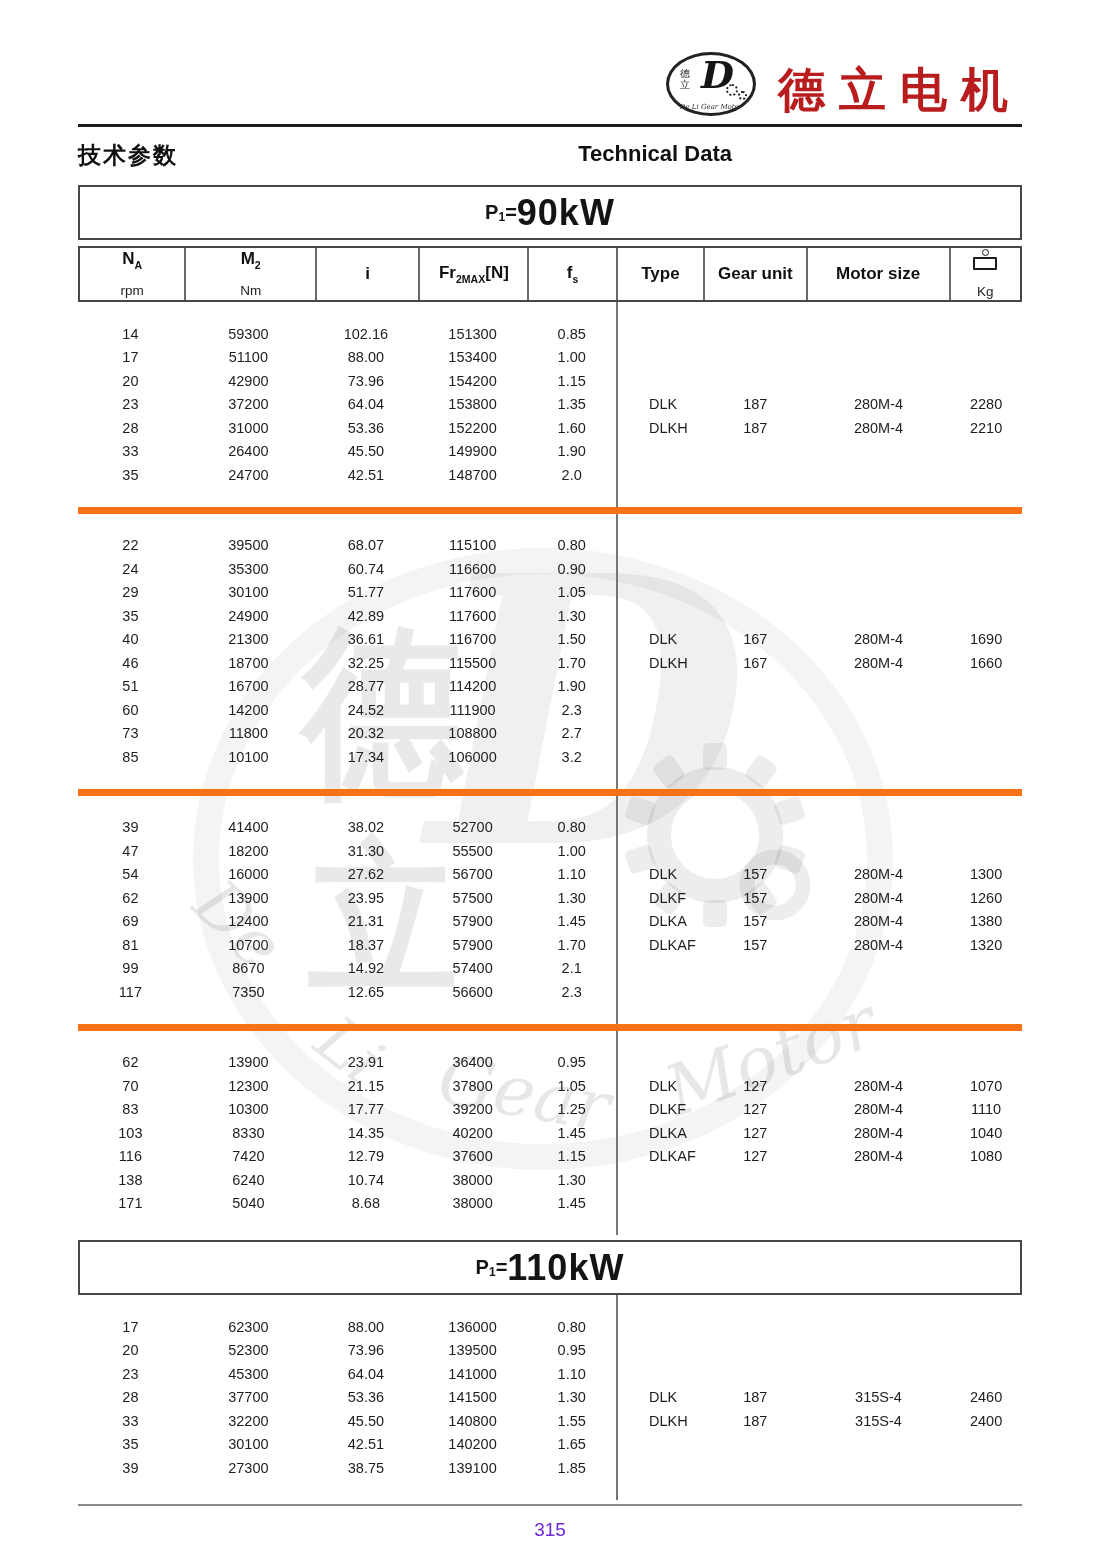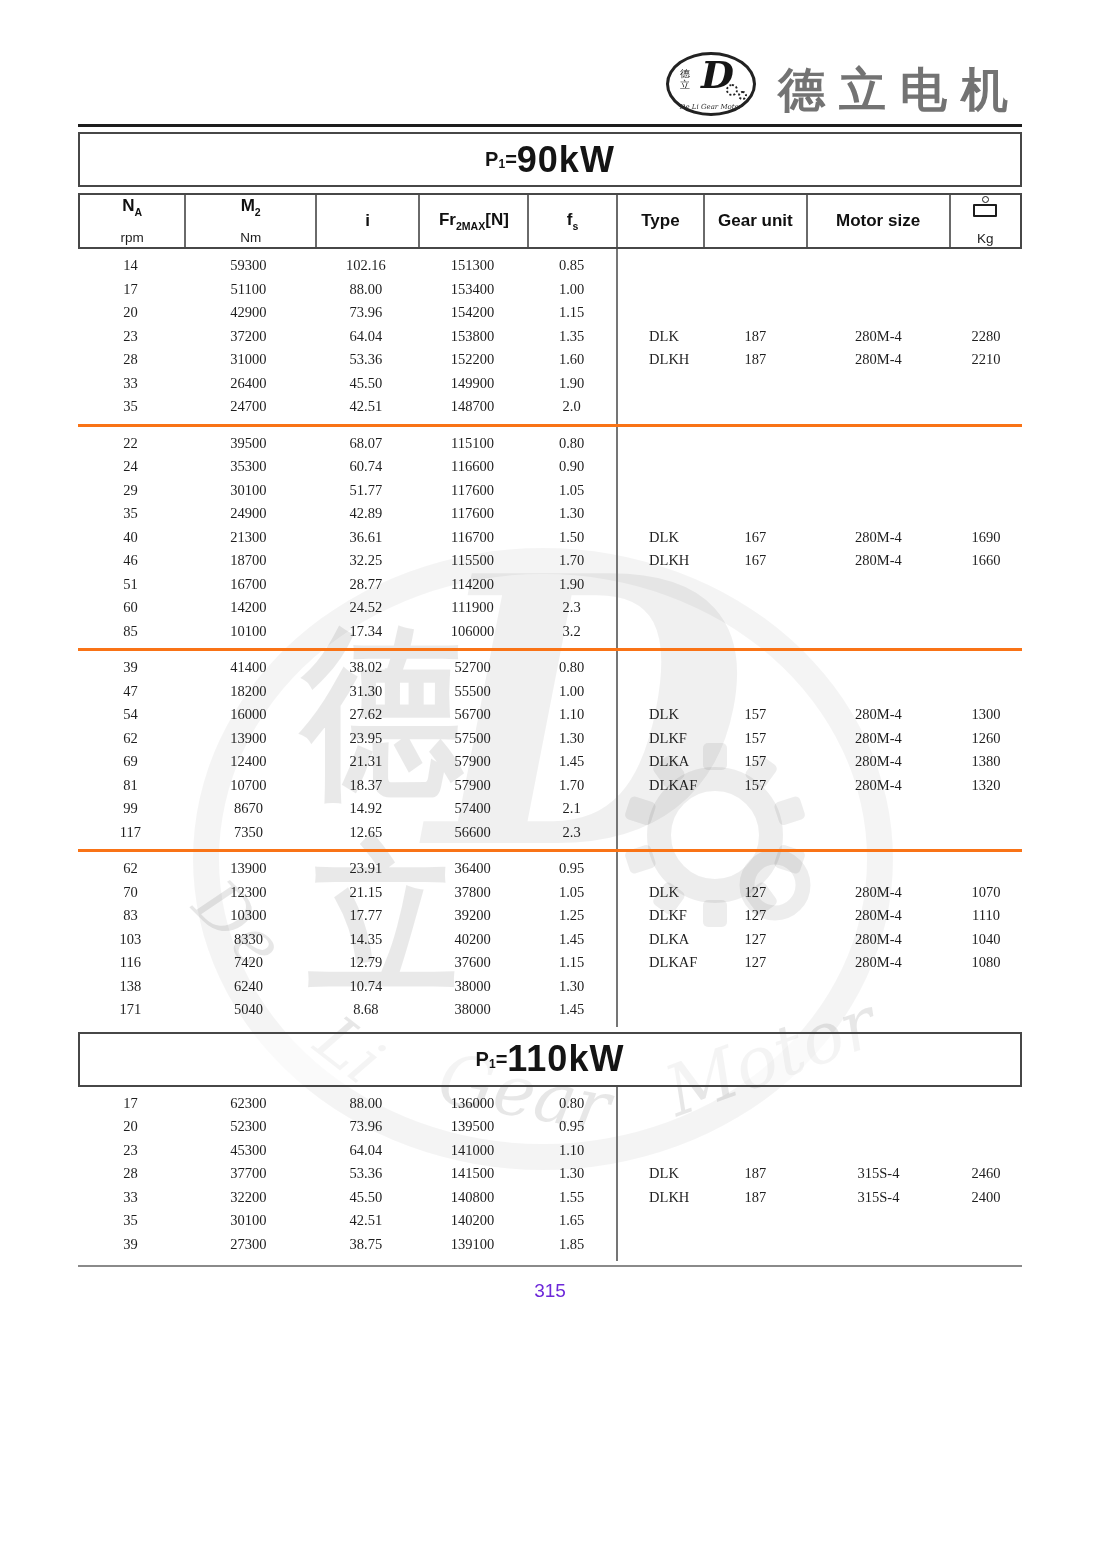--- a/index.html
+++ b/index.html
@@ -38,21 +38,21 @@
     font-family:"DejaVu Serif","Liberation Serif",serif; font-size:10px; line-height:11px; color:#1a1a1a; }
   .logo-d { position:absolute; left:32px; top:1px; font-size:38px; line-height:1;
     font-family:"DejaVu Serif","Liberation Serif",serif; font-weight:900; font-style:italic; color:#161616; }
   .logo-gear { position:absolute; border:2px dotted #222; border-radius:50%; }
   .logo-gear.g1 { right:15px; bottom:17px; width:12px; height:12px; }
   .logo-gear.g2 { right:6px; bottom:13px; width:9px; height:9px; }
   .logo-arc { position:absolute; bottom:2px; left:50%; transform:translateX(-50%);
     font-size:7px; white-space:nowrap; font-style:italic;
     font-family:"DejaVu Serif","Liberation Serif",serif; color:#2e2e2e; }
   .brand-cn { font-family:"DejaVu Serif","Liberation Serif",serif; font-weight:900;
-    font-size:47px; letter-spacing:14px; color:#737373; line-height:1; padding-bottom:6px;margin-top:16px; }
+    font-size:47px; letter-spacing:14px; color:#b91c1c; line-height:1; padding-bottom:6px;margin-top:16px; }
 
   .top-rule { border-top:3px solid #1c1c1c; margin-top:6px; }
 
   .subheader { position:relative; margin-top:13px; height:40px; }
   .sub-cn { font-size:23px; font-weight:600; color:#101010; letter-spacing:2px; }
   .sub-en { position:absolute; left:53%; top:1px; font-size:22px; font-weight:bold; color:#101010; }
 
   .title-box { border:2px solid #474747; height:55px; display:flex; align-items:center; justify-content:center; margin-top:5px; background:rgba(255,255,255,0.55); }
   .tb-prefix { font-weight:800; font-size:20px; color:#141414; display:flex; align-items:baseline; }
   .tb-prefix sub { font-size:12px; position:relative; bottom:-2px; }
@@ -63,22 +63,22 @@
   .col-header { border:2px solid #474747; margin-top:6px; height:56px; background:rgba(255,255,255,0.55); }
   .hcell { display:flex; flex-direction:column; justify-content:center; align-items:center; border-left:2px solid #6a6a6a; overflow:hidden; }
   .hcell:first-child { border-left:none; }
   .h-main { font-weight:bold; font-size:17px; color:#101010; line-height:1.1; white-space:nowrap; }
   .h-main sub { font-size:62%; position:relative; bottom:-1px; }
   .h-unit { font-size:13.5px; color:#1d1d1d; line-height:1.1; margin-top:13px; }
   .weight-icon { display:flex; flex-direction:column; align-items:center; margin-bottom:2px; }
   .w-knob { width:7px; height:7px; border:1.5px solid #1c1c1c; border-radius:50%; }
   .w-body { width:24px; height:13px; border:2px solid #1c1c1c; border-radius:1px; margin-top:1px; }
 
-  .section { position:relative; padding:5px 0;font-family:Liberation Serif, serif; }
-  .section.divided { border-top:3px solid #f97316; }
+  .section { position:relative; padding:20px 0; }
+  .section.divided { border-top:7px solid #f97316; }
   .section::after { content:""; position:absolute; left:57%; top:0; bottom:0; width:2px; background:#757575; }
   .row { height:23.5px; align-items:center; }
   .cell { font-size:14.5px; color:#1e1e1e; text-align:center; white-space:nowrap; }
   .cell.type { text-align:left; padding-left:33px; }
 
   .footer-rule { border-top:2px solid #8a8a8a; margin-top:4px; }
   .page-num { text-align:center; font-size:19px; color:#6d28d9; margin-top:13px; }
 </style>
 </head>
 <body>
@@ -123,20 +123,24 @@
         <div class="logo-d">D</div>
         <span class="logo-gear g1"></span>
         <span class="logo-gear g2"></span>
         <div class="logo-arc">De Li Gear Motor</div>
       </div>
       <div class="brand-cn">德立电机</div>
     </div>
 
     <div class="top-rule"></div>
 
+    <div class="subheader">
+      <span class="sub-cn">技术参数</span>
+      <span class="sub-en">Technical Data</span>
+    </div>
 
     <div id="table-area">
         <div class="title-box">
           <span class="tb-prefix">
             <span>P</span>
             <sub>1</sub>
             <span>=</span>
           </span>
           <span class="tb-value">90kW</span>
         </div>
@@ -331,20 +335,31 @@
             <span class="cell"></span>
             <span class="cell"></span>
             <span class="cell"></span>
           </div>
           <div class="row grid">
             <span class="cell">60</span>
             <span class="cell">14200</span>
             <span class="cell">24.52</span>
             <span class="cell">111900</span>
             <span class="cell">2.3</span>
+            <span class="cell type"></span>
+            <span class="cell"></span>
+            <span class="cell"></span>
+            <span class="cell"></span>
+          </div>
+          <div class="row grid">
+            <span class="cell">73</span>
+            <span class="cell">11800</span>
+            <span class="cell">20.32</span>
+            <span class="cell">108800</span>
+            <span class="cell">2.7</span>
             <span class="cell type"></span>
             <span class="cell"></span>
             <span class="cell"></span>
             <span class="cell"></span>
           </div>
           <div class="row grid">
             <span class="cell">85</span>
             <span class="cell">10100</span>
             <span class="cell">17.34</span>
             <span class="cell">106000</span>

